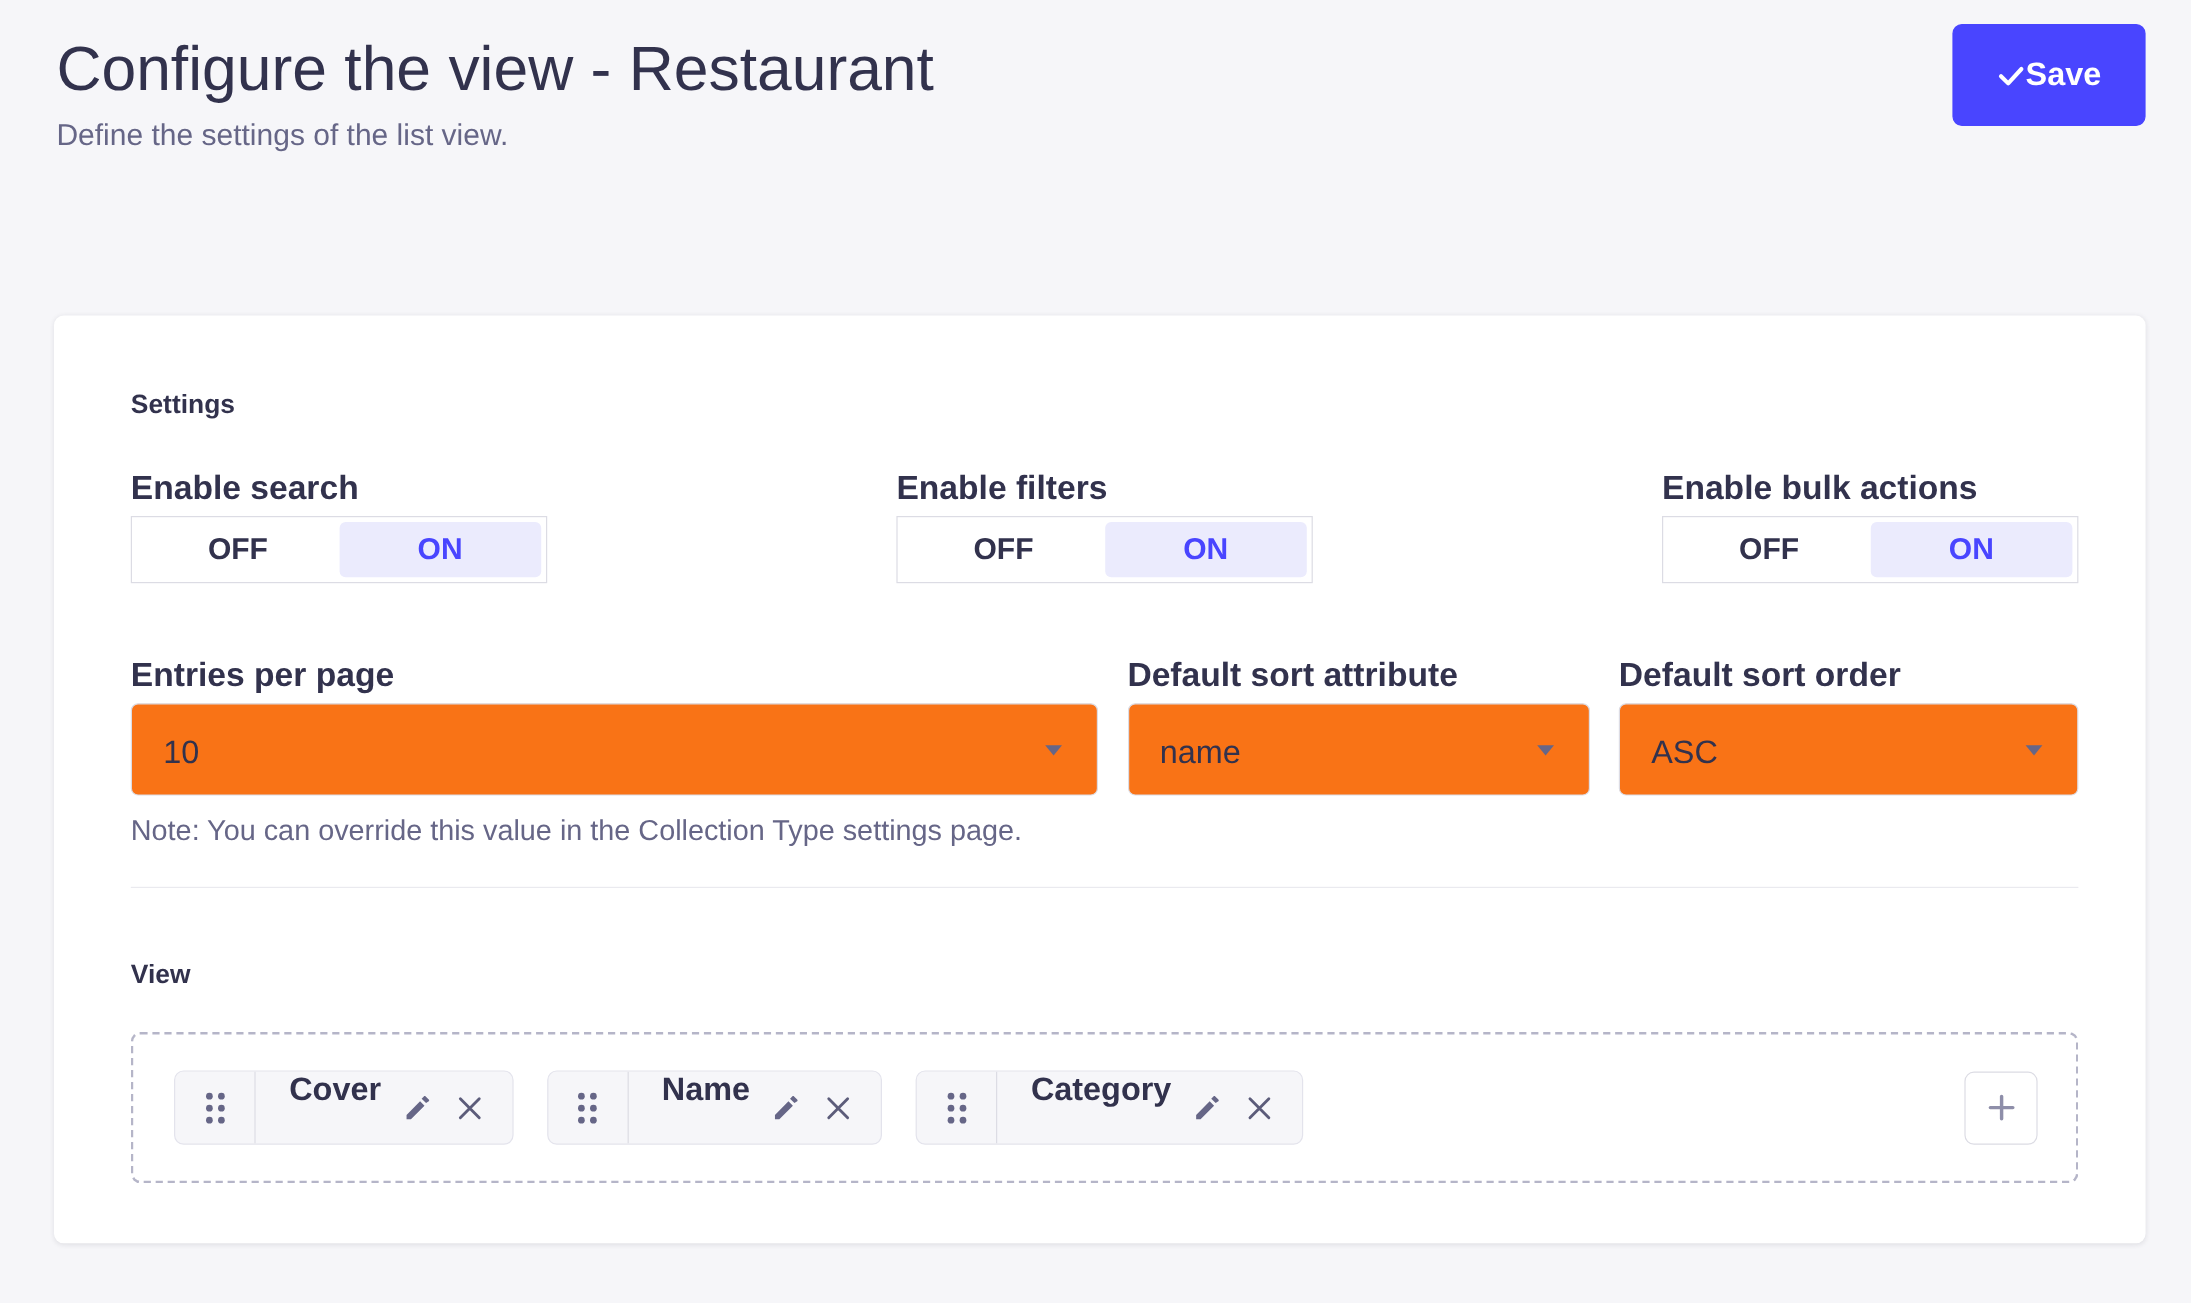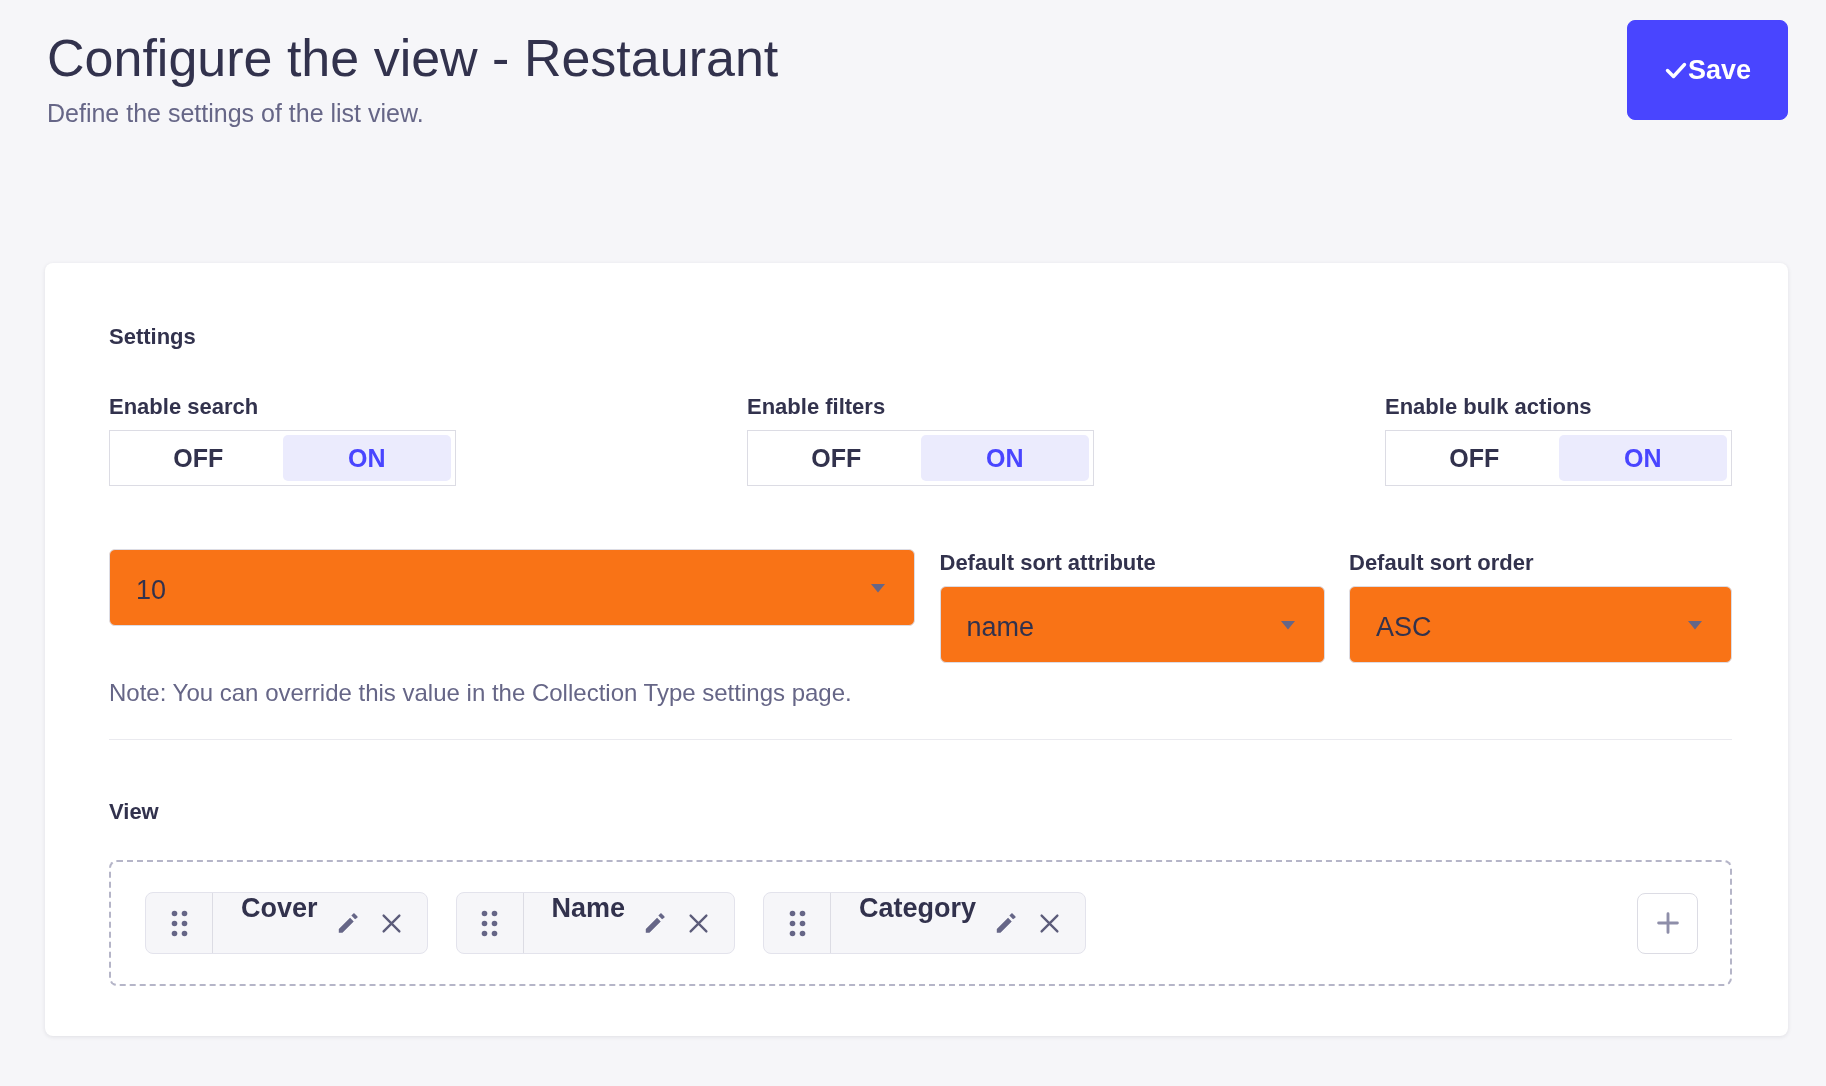--- a/index.html
+++ b/index.html
@@ -25,21 +25,21 @@
     color: #32324d;
   }
   .page-subtitle {
     margin-top: 8px;
     font-size: 25px;
     line-height: 30px;
     color: #666687;
   }
   .save-btn {
     margin-top: -6px;
-    height: 100px;
+    height: 85px;
     padding: 0 36px;
     display: flex;
     align-items: center;
     background: #4945ff;
     color: #ffffff;
     border: 1px solid #4945ff;
     border-radius: 8px;
     font-family: "Liberation Sans", sans-serif;
     font-size: 27px;
     font-weight: 700;
@@ -56,21 +56,21 @@
   }
   .section-heading {
     font-size: 22px;
     font-weight: 700;
     line-height: 40px;
     color: #32324d;
   }
 
   .field-label {
     display: block;
-    font-size: 22px;
+    font-size: 28px;
     font-weight: 700;
     line-height: 28px;
     color: #32324d;
     margin-bottom: 9px;
   }
 
   
   .toggles-row {
     margin-top: 36px;
     display: flex;
@@ -254,20 +254,21 @@
         <button class="toggle-cell">OFF</button>
         <button class="toggle-cell active">ON</button>
       </div>
     </div>
 
   </div>
 
   <div class="selects-row">
 
     <div>
+      <span class="field-label">Entries per page</span>
       <div class="select-box w-entries">
         <span>10</span>
         <svg class="caret" width="16" height="10" viewBox="0 0 16 10">
           <path d="M1 1h14L8 9.5z" fill="#666687"></path>
         </svg>
       </div>
     </div>
 
     <div>
       <span class="field-label">Default sort attribute</span>

